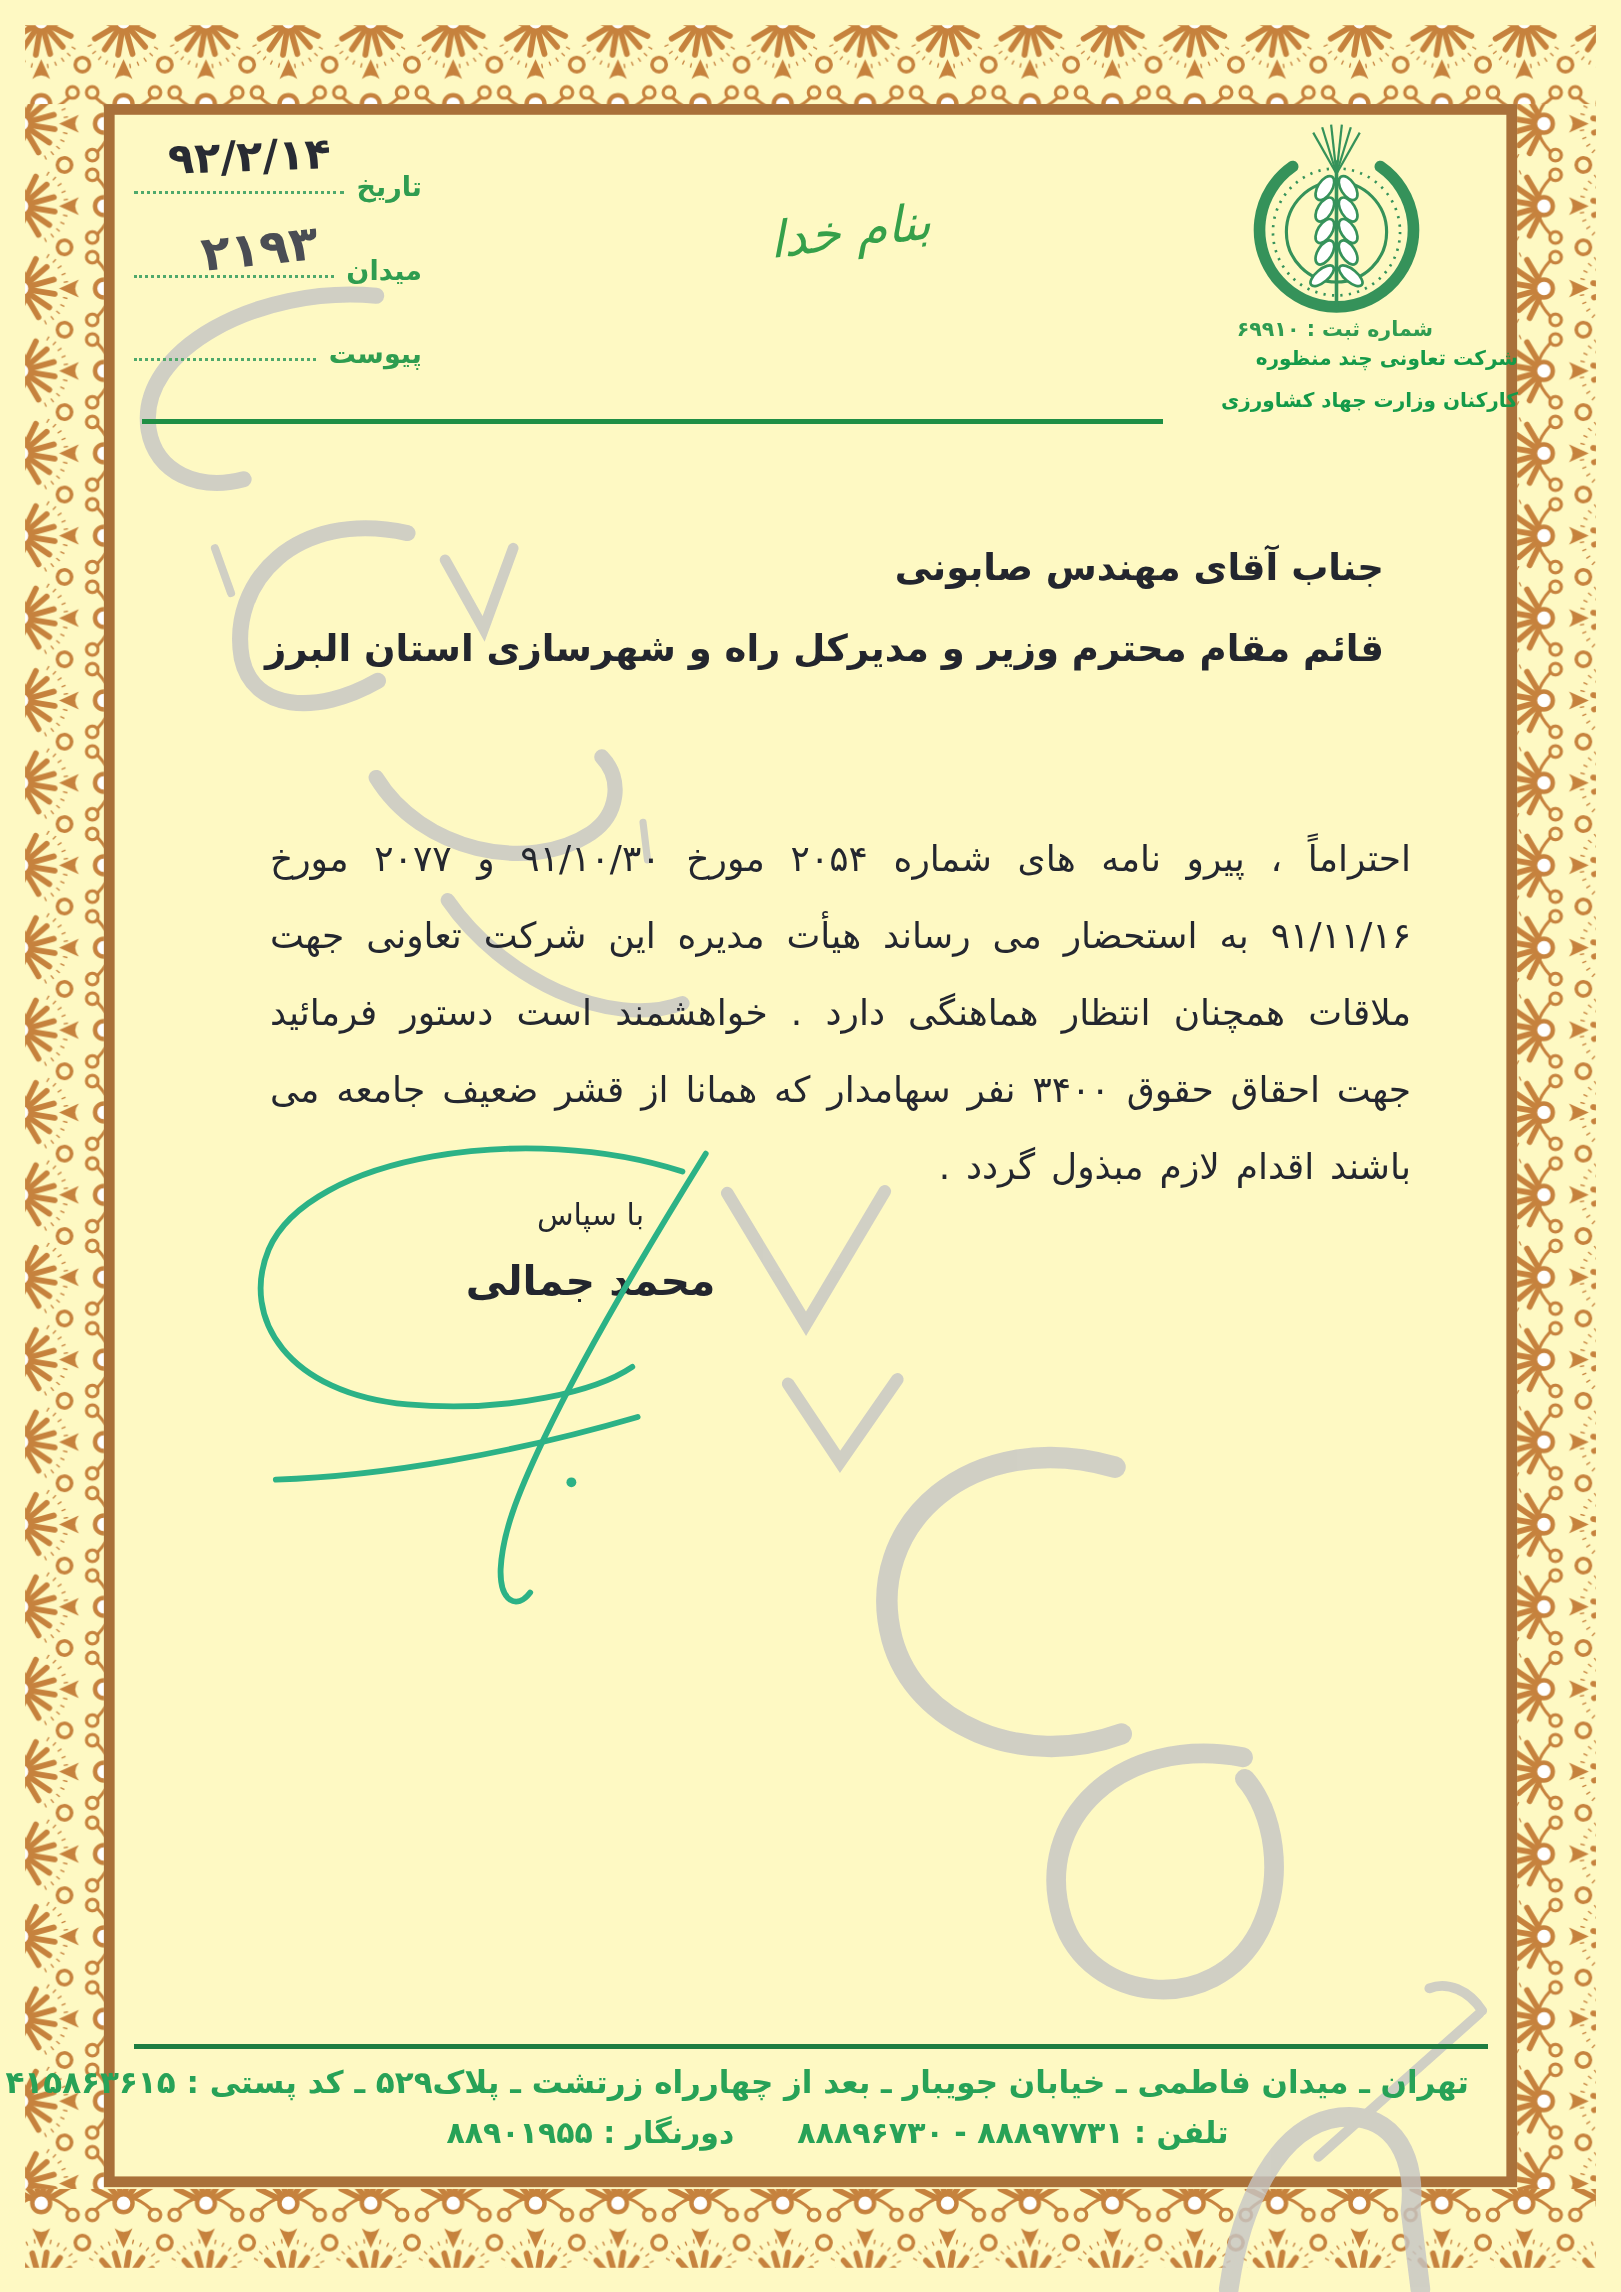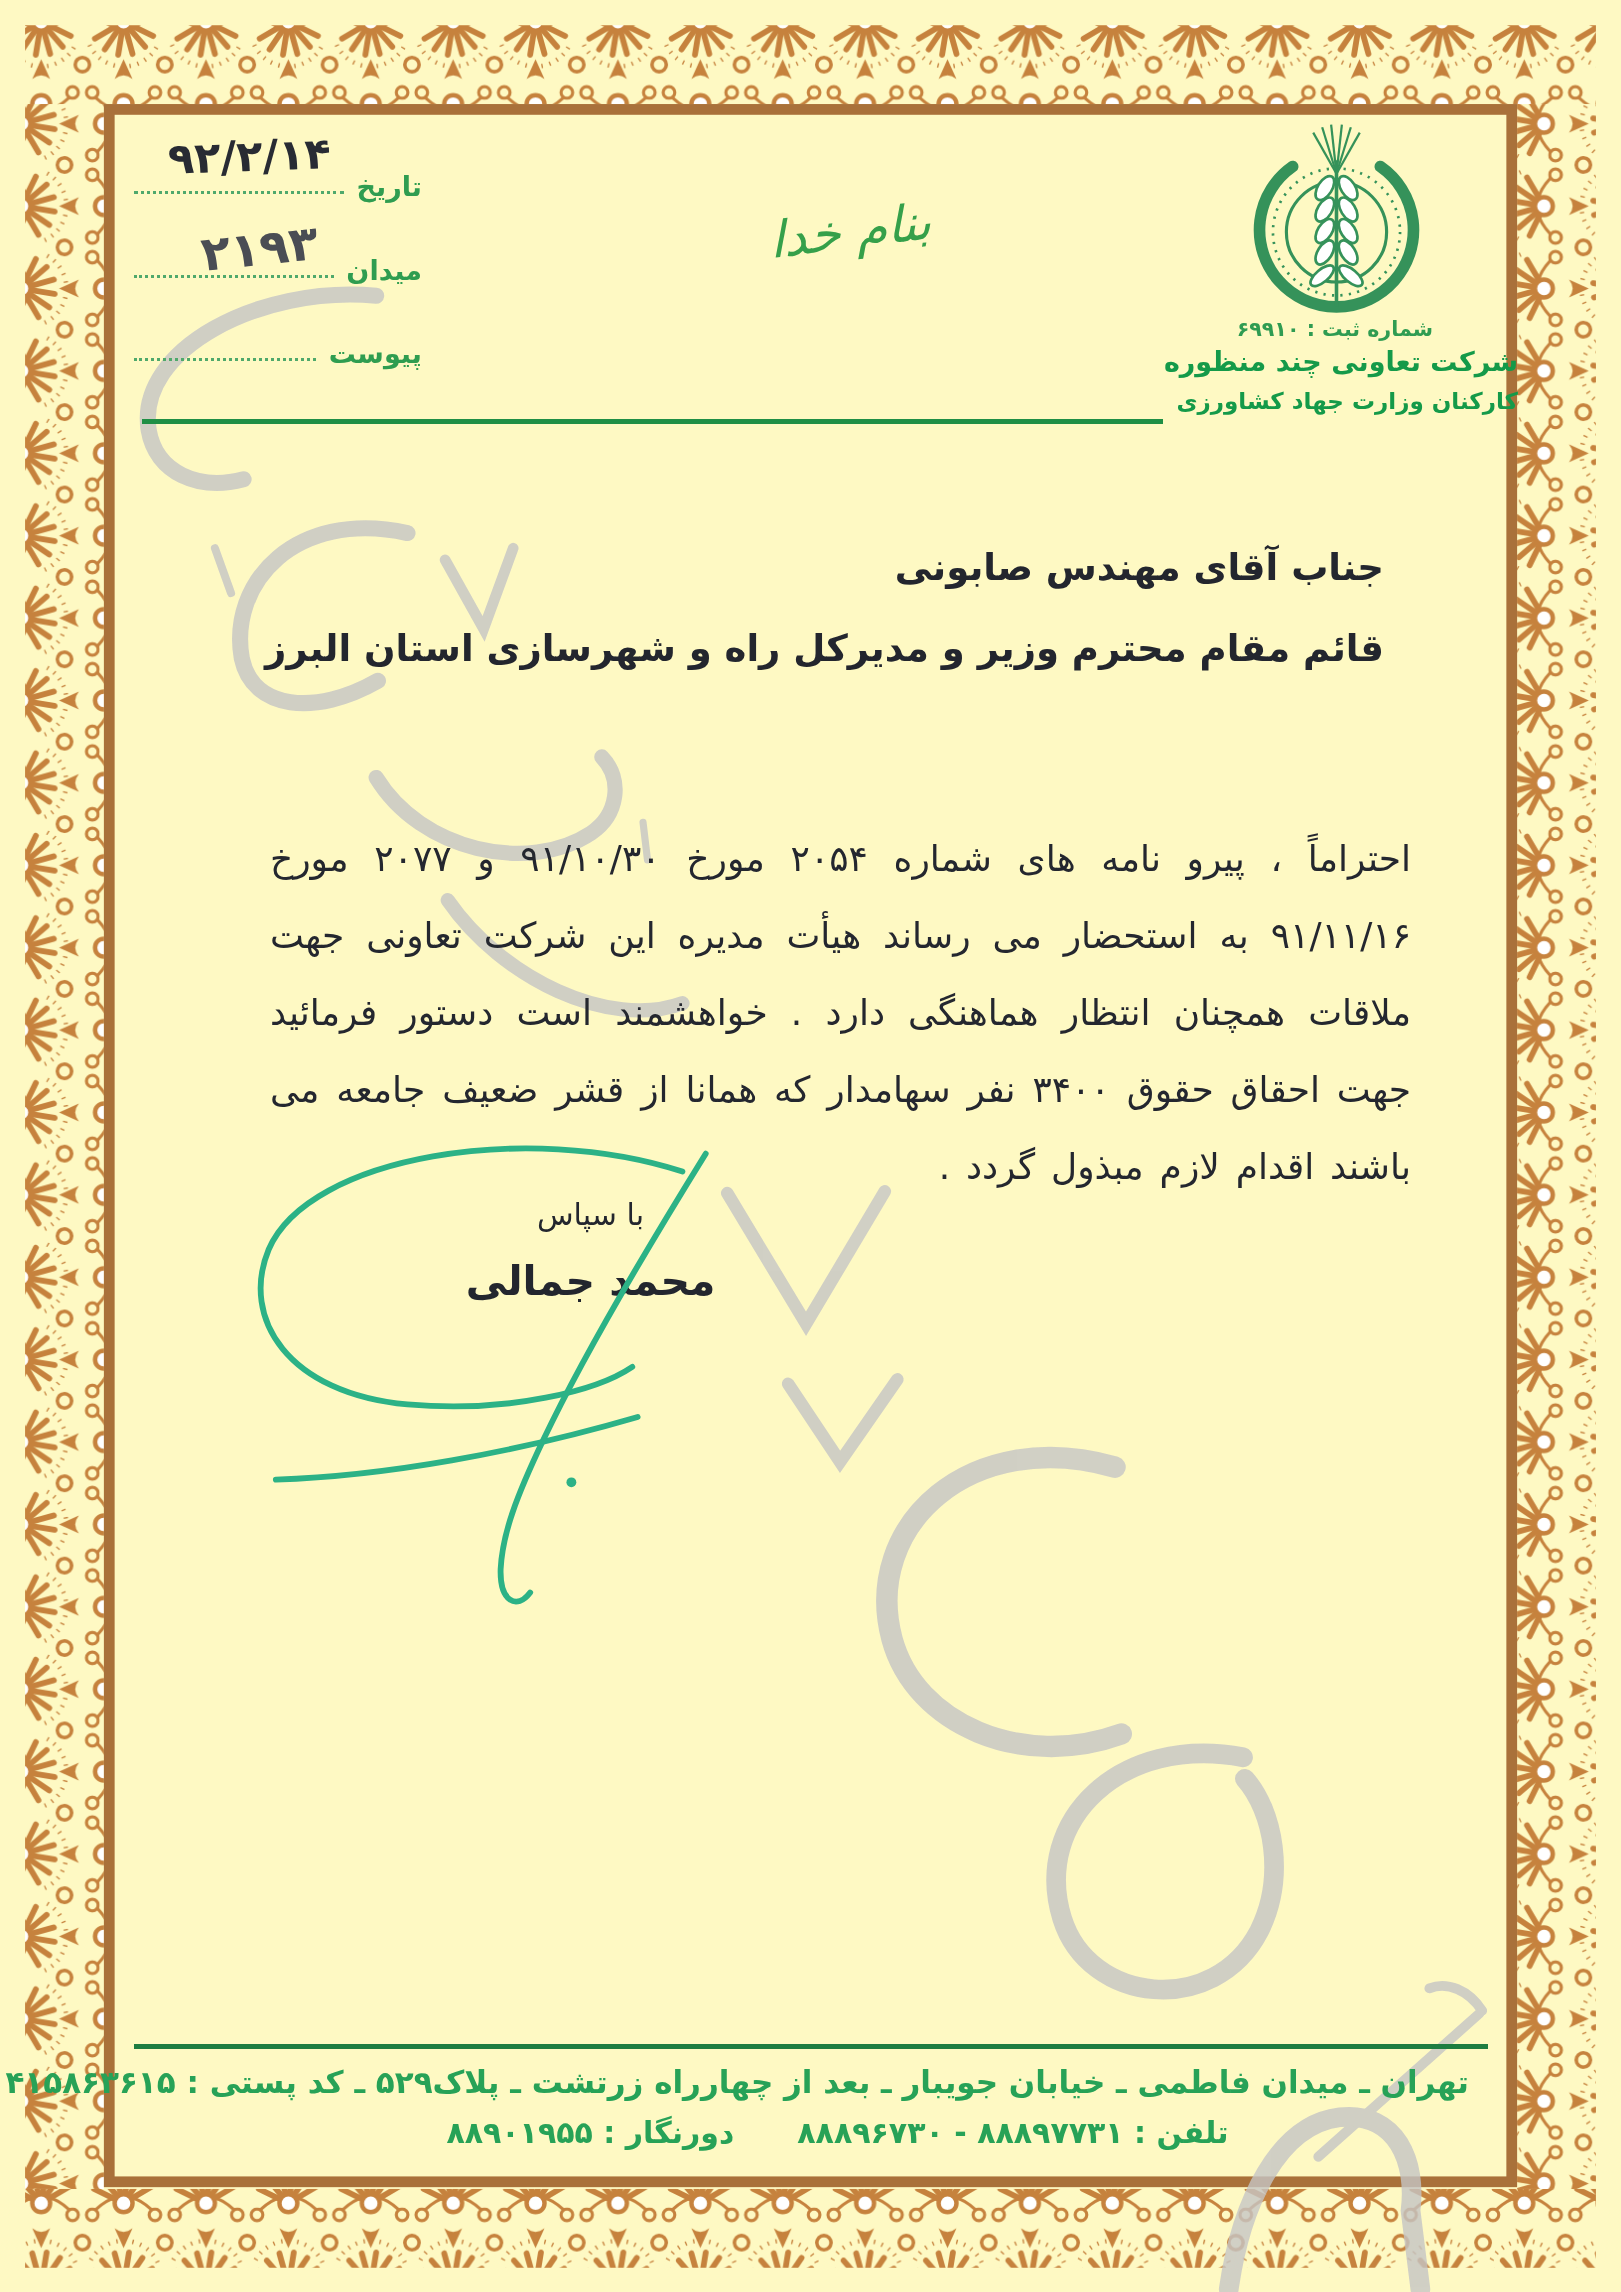--- a/index.html
+++ b/index.html
@@ -26,22 +26,22 @@
     font-size:50px; color:#35a04a; font-style:italic;
     transform:rotate(-7deg) skewX(-4deg);
   }
 
   
   .logo{position:absolute; left:1247px; top:111px; width:179px; height:215px;}
   .reg-number{position:absolute; left:1236px; top:317px; width:197px; 
     font-size:20.6px; font-weight:700; color:#2f9c52;}
   .org-line{position:absolute; left:1111px; width:407px; text-align:left; font-weight:700; color:#149a49; white-space:nowrap;}
   .org-line{text-align:right;}
-  .org1{top:346px; font-size:27px;}
-  .org2{top:388px; font-size:23px;}
+  .org1{top:346px; font-size:20px;}
+  .org2{top:388px; font-size:20px;}
 
   .header-divider{position:absolute; left:142px; top:419px; width:1021px; height:4.5px; background:#1f8f45;}
 
   
   .recipient{position:absolute; right:237px; top:546px; text-align:right; color:#23262e;}
   .r-line1{font-size:37px; font-weight:700; line-height:43px; margin-bottom:36px; white-space:nowrap;}
   .r-line2{font-size:37px; font-weight:700; line-height:47px; white-space:nowrap;text-align:center;}
   .salutation{font-size:36px; font-weight:700; margin-top:54px;}
 
   

